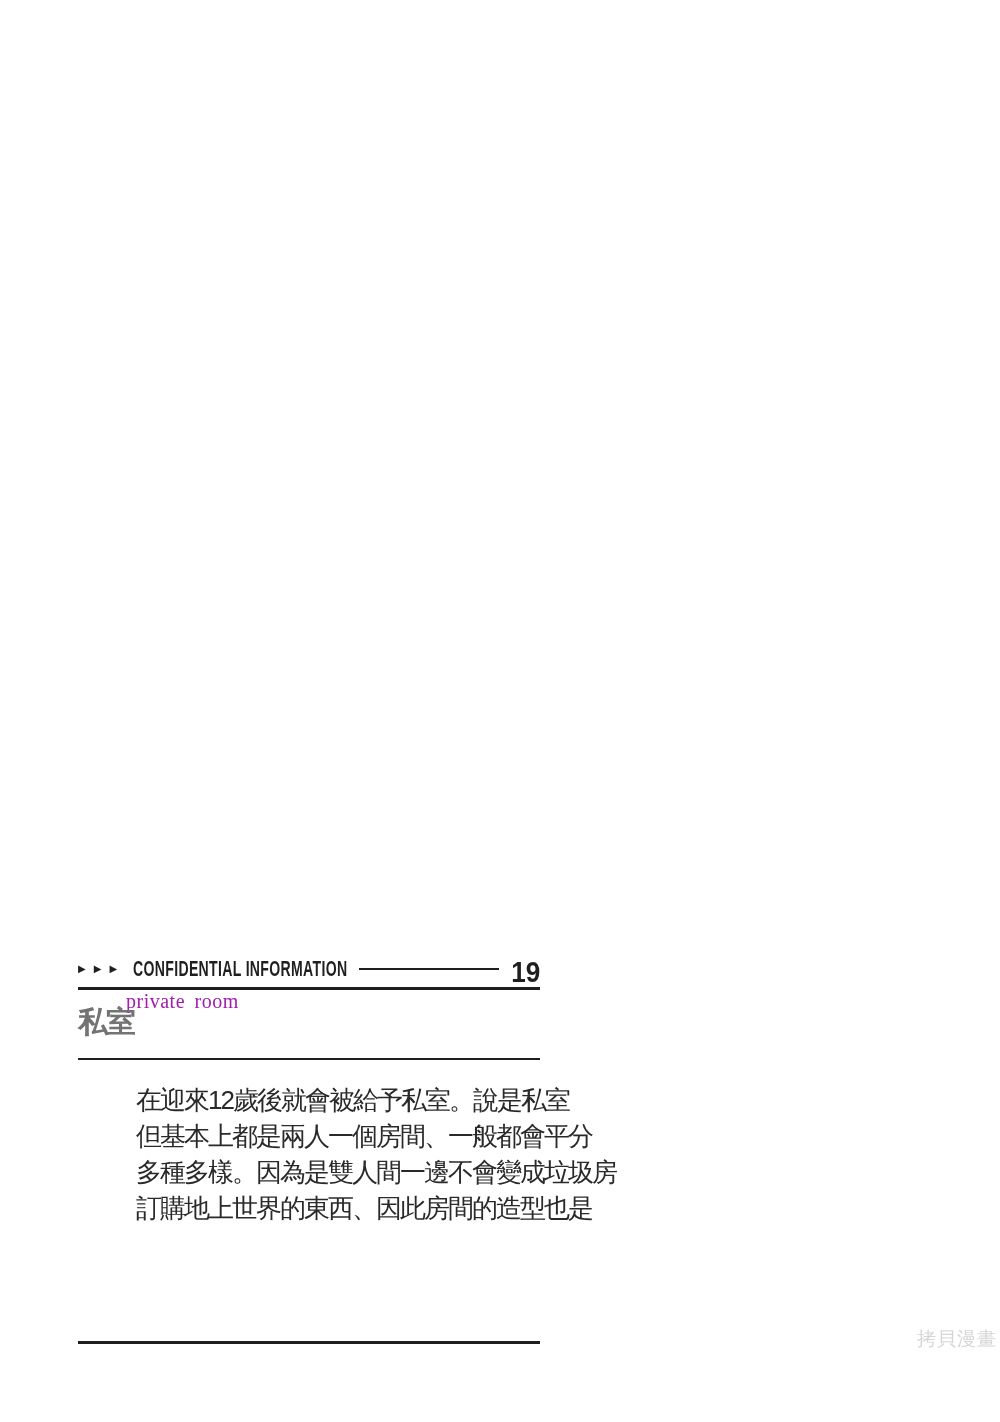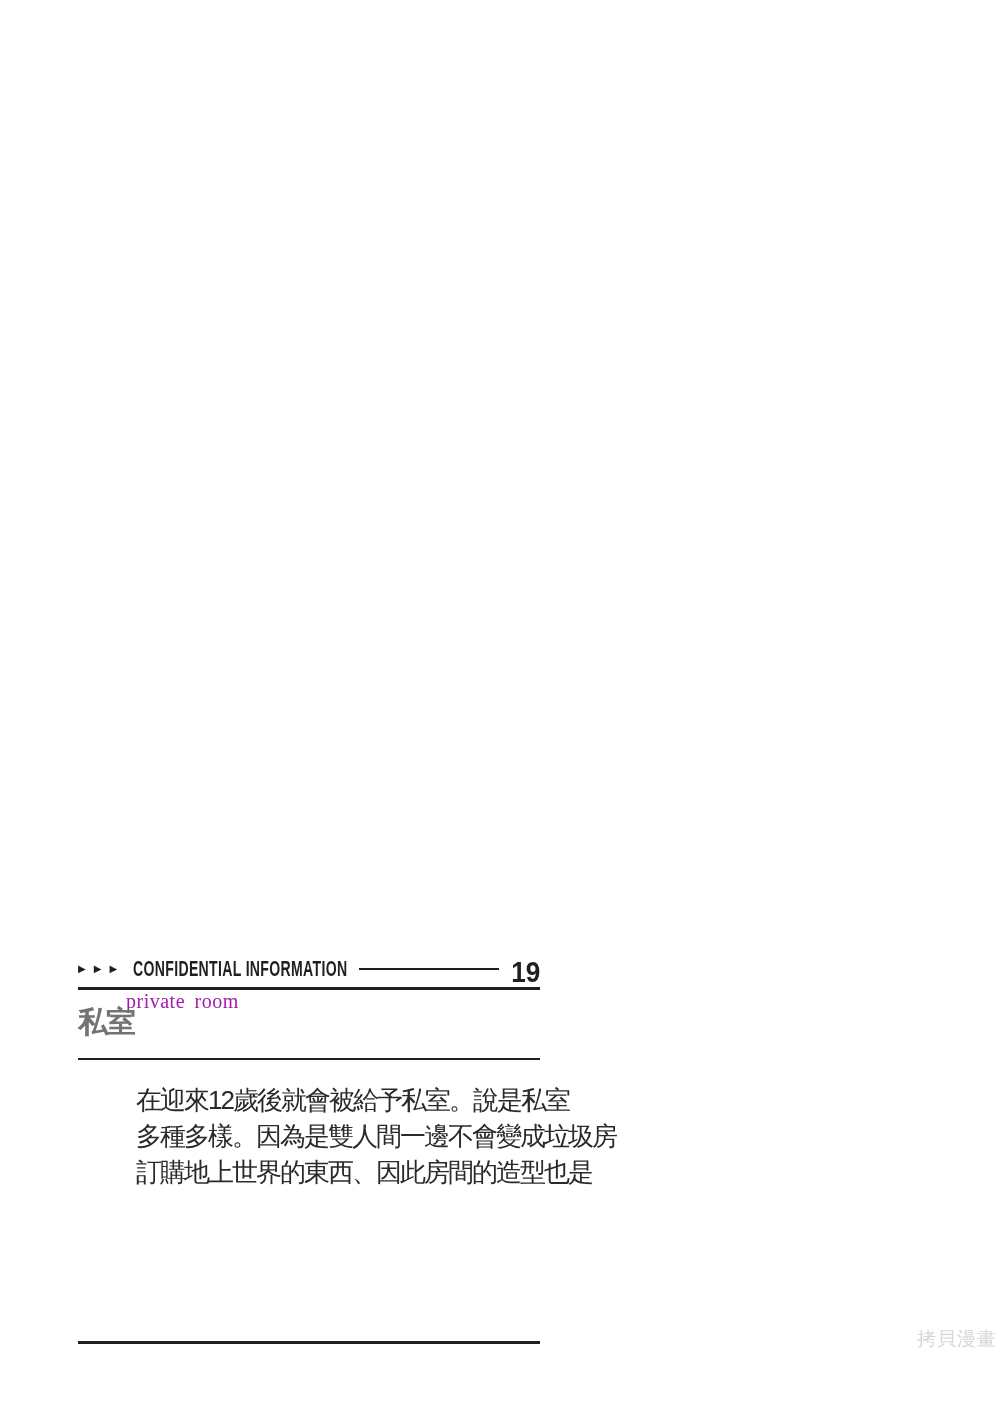--- a/index.html
+++ b/index.html
@@ -158,20 +158,21 @@
 
     <div class="rule rule-top"></div>
 
     <div class="subtitle">private room</div>
     <div class="title">私室</div>
 
     <div class="rule rule-mid"></div>
 
     <div class="paragraph">
       <div class="text-line">在迎來12歲後就會被給予私室。說是私室</div>
+      <div class="text-line">但基本上都是兩人一個房間、一般都會平分</div>
       <div class="text-line">多種多樣。因為是雙人間一邊不會變成垃圾房</div>
       <div class="text-line">訂購地上世界的東西、因此房間的造型也是</div>
     </div>
 
     <div class="rule rule-bottom"></div>
 
   </div>
 
   <div class="watermark">拷貝漫畫</div>
 

